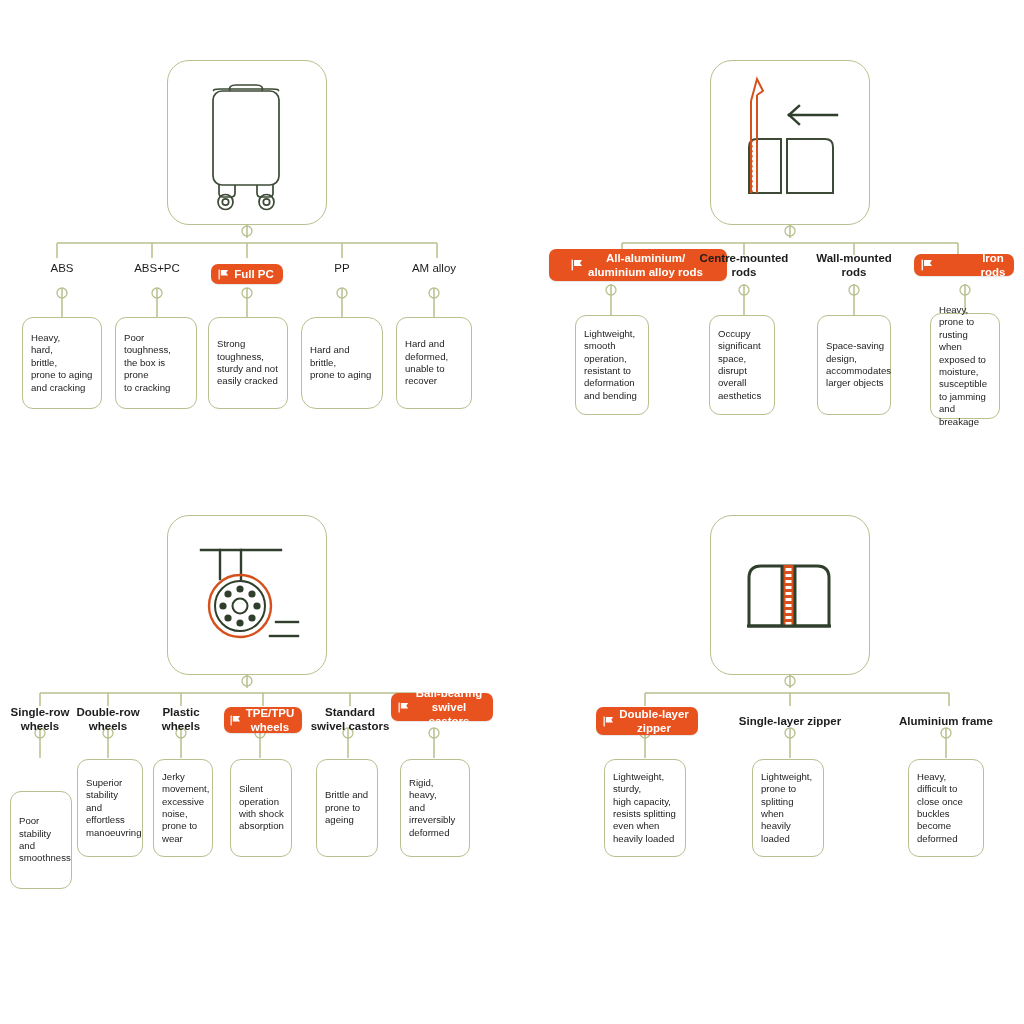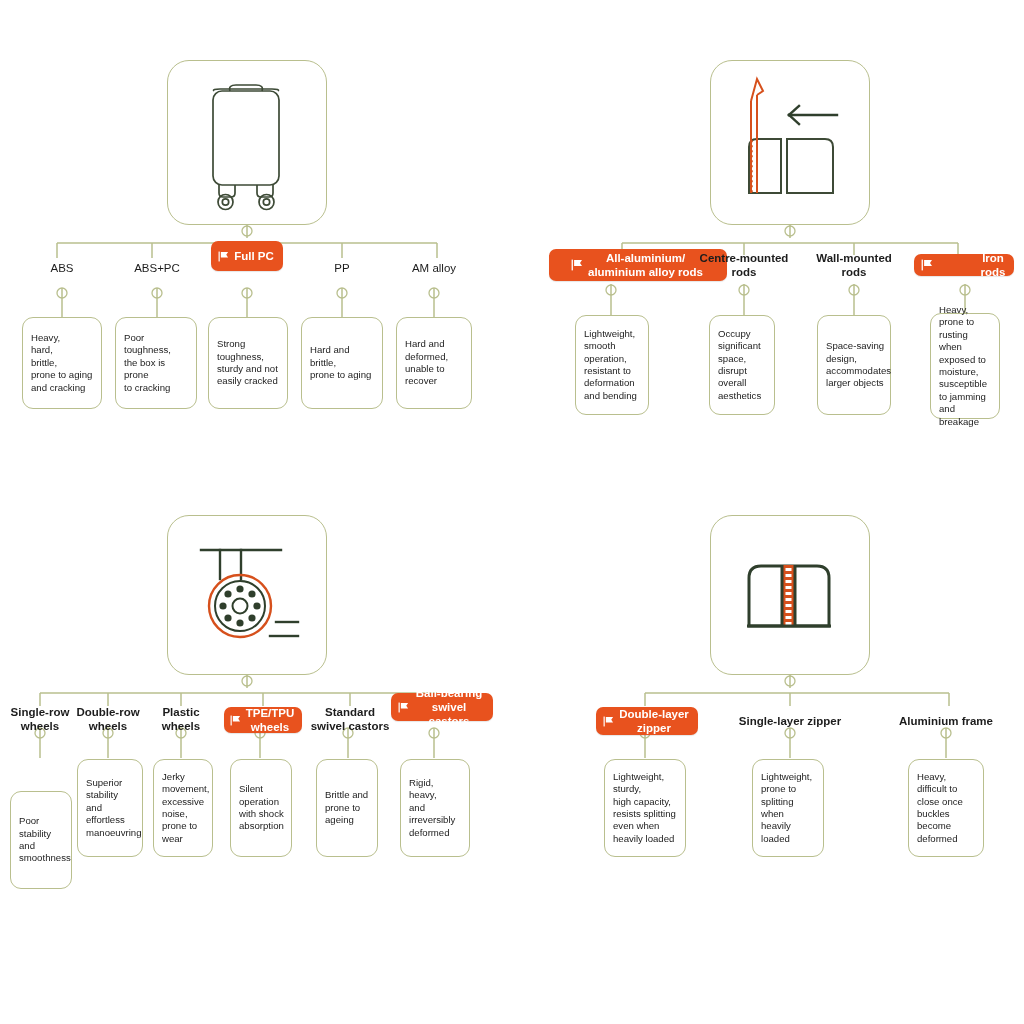--- a/index.html
+++ b/index.html
@@ -117,21 +117,21 @@
           <circle cx="157" cy="293" r="5"></circle>
         <circle cx="247" cy="293" r="5"></circle>
           <circle cx="342" cy="293" r="5"></circle>
         <circle cx="434" cy="293" r="5"></circle>
       </g>
     </svg>
 
     <div class="label plain" style="left:22px; top:256px; width:80px; height:24px;">ABS</div>
     <div class="label plain" style="left:117px; top:256px; width:80px; height:24px;">ABS+PC</div>
 
-    <div class="label hl" style="left:211px; top:241px; width:72px; height:30px;">
+    <div class="label hl" style="left:211px; top:264px; width:72px; height:20px;">
       <svg class="flag" width="11" height="11" viewBox="0 0 12 12">
         <rect x="0.6" y="0.6" width="1.3" height="10.8" fill="#fff"></rect>
         <path d="M3.1 1 H11 L9 4 L11 7 H3.1 Z" fill="#fff"></path>
       </svg>
       <span class="ltxt">Full PC</span>
     </div>
 
     <div class="label plain" style="left:302px; top:256px; width:80px; height:24px;">PP</div>
     <div class="label plain" style="left:394px; top:256px; width:80px; height:24px;">AM alloy</div>
 
@@ -140,21 +140,21 @@
 brittle,
 prone to aging
 and cracking</div>
     <div class="desc" style="left:115px; top:317px; width:82px; height:92px;">Poor toughness,
 the box is prone
 to cracking</div>
     <div class="desc" style="left:208px; top:317px; width:80px; height:92px;">Strong
 toughness,
 sturdy and not
 easily cracked</div>
-    <div class="desc" style="left:301px; top:317px; width:82px; height:92px;">Hard and brittle,
+    <div class="desc" style="left:301px; top:317px; width:82px; height:92px;border-radius:15px;">Hard and brittle,
 prone to aging</div>
     <div class="desc" style="left:396px; top:317px; width:76px; height:92px;">Hard and
 deformed,
 unable to
 recover</div>
   </div>
 
   <div class="quadrant" style="left:512px; top:0; width:512px; height:470px;">
 
     <div class="icon-card" style="left:198px; top:60px; width:160px; height:165px;">

